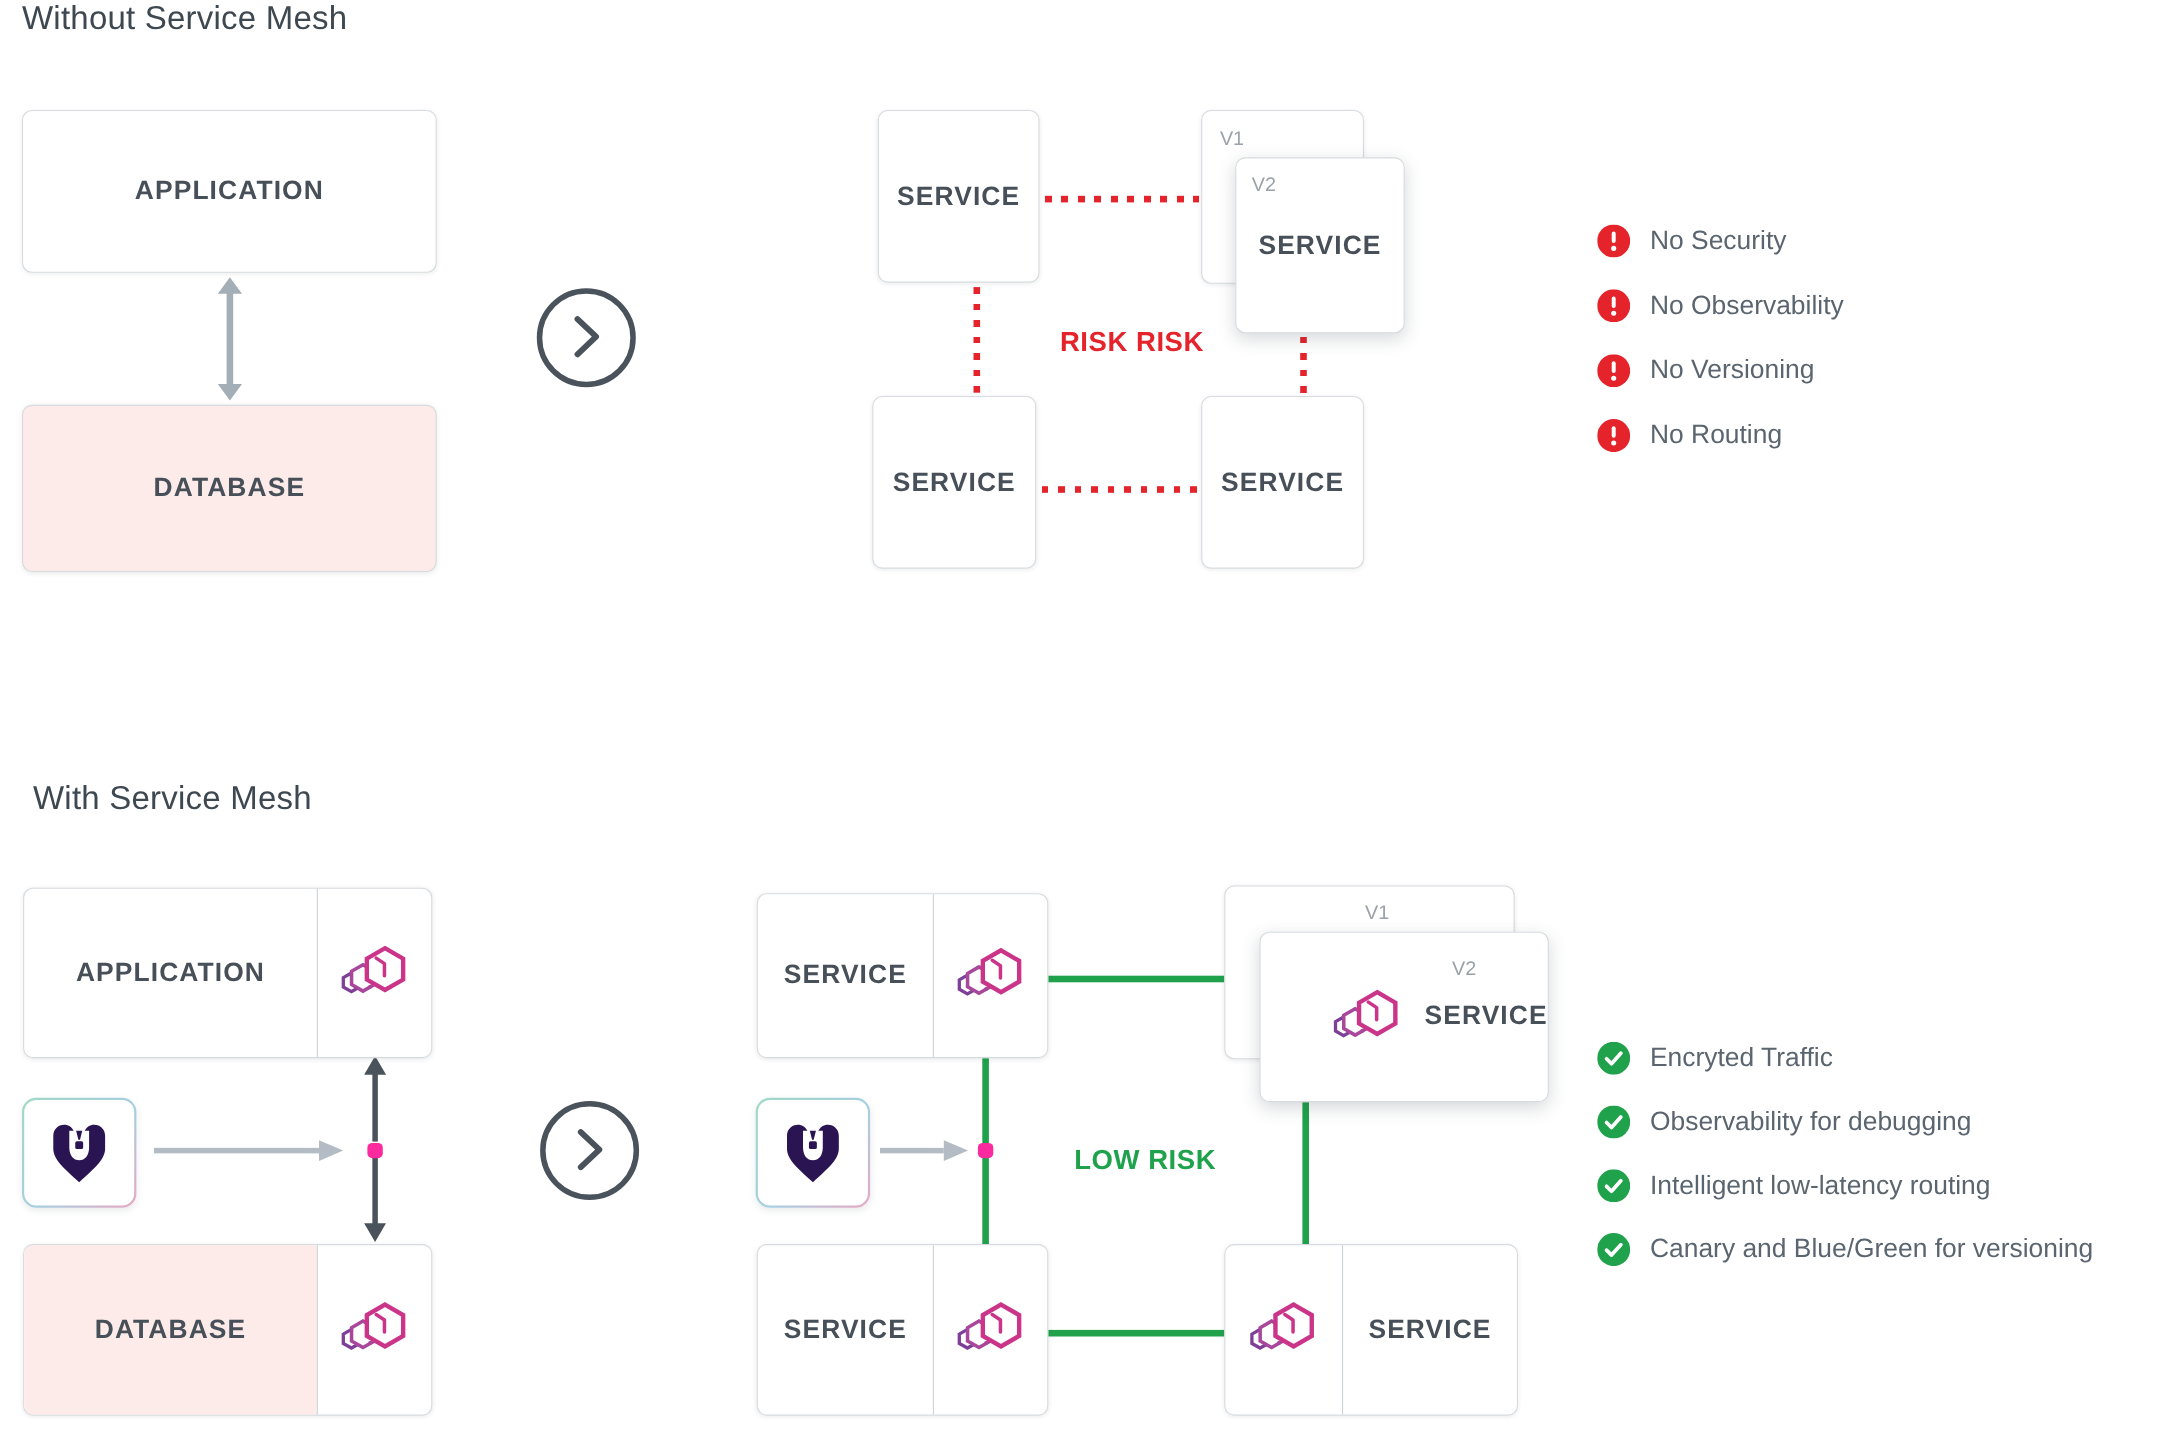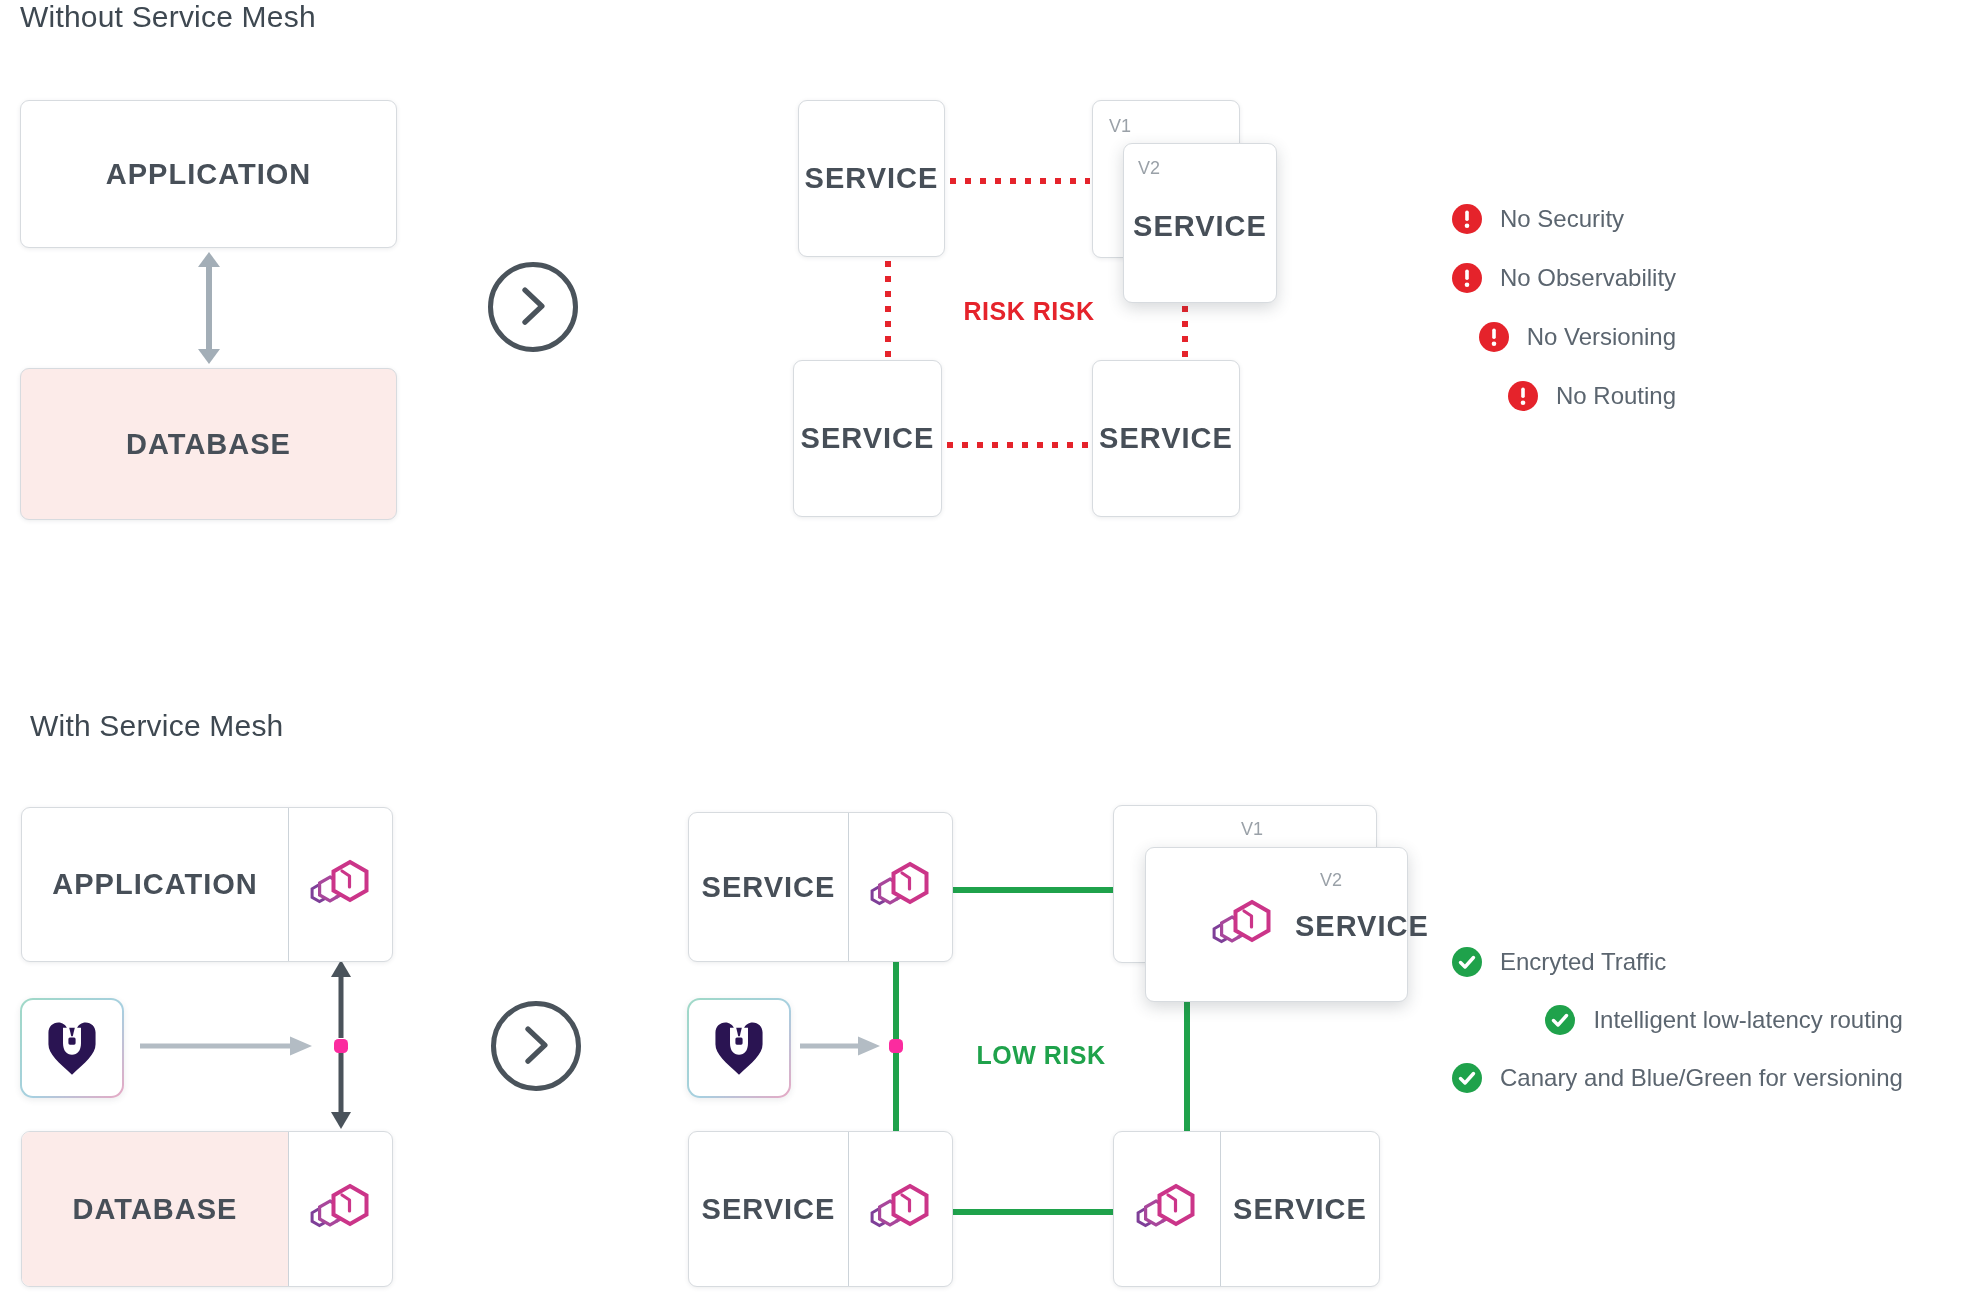--- a/index.html
+++ b/index.html
@@ -26,21 +26,21 @@
   .abs{position:absolute;}
   .title{position:absolute;font-size:30px;font-weight:500;color:var(--text-title);letter-spacing:.2px;}
   .box{
     position:absolute;background:#fff;border:1px solid var(--border);border-radius:9px;
     box-shadow:0 1px 4px rgba(60,70,80,.10);display:flex;box-sizing:border-box;z-index:2;
   }
   .box .part{display:flex;align-items:center;justify-content:center;box-sizing:border-box;}
   .box .part.div-l{border-left:1px solid var(--divider);}
   .elevated{box-shadow:0 5px 16px rgba(50,60,70,.20);z-index:3;padding-left:44px;}
   .pinkfill{background:var(--database-fill);}
-  .lbl{font-weight:bold;font-size:29px;letter-spacing:1px;color:var(--text-dark);}
+  .lbl{font-weight:bold;font-size:24px;letter-spacing:1px;color:var(--text-dark);}
   .ver{position:absolute;color:var(--text-ver);font-size:18px;}
   .circle{
     position:absolute;width:90px;height:90px;border:5px solid var(--dark-gray);
     border-radius:50%;box-sizing:border-box;background:#fff;
   }
   .circle svg{width:100%;height:100%;display:block;}
   .risk{position:absolute;width:200px;text-align:center;font-weight:bold;font-size:25px;letter-spacing:.5px;}
   .risk-high{color:var(--risk-red);}
   .risk-low{color:var(--safe-green);}
   .dot-h{position:absolute;height:6px;z-index:1;
@@ -54,21 +54,21 @@
     position:absolute;border-radius:13px;padding:2px;z-index:2;
     background:linear-gradient(135deg,#9fd9c6 0%,#a7cfe0 55%,#e7a8c4 100%);
     box-shadow:0 2px 6px rgba(60,70,80,.10);
   }
   .bearbox .inner{
     width:100%;height:100%;background:#fff;border-radius:11px;box-sizing:border-box;
     display:flex;align-items:center;justify-content:center;
   }
   .list{position:absolute;z-index:2;}
   .list .row{display:flex;align-items:center;height:30px;}
-  .list .row + .row{margin-top:29px;justify-content:flex-end;}
+  .list .row + .row{margin-top:29px;}
   .list.tight .row + .row{margin-top:28px;}
   .list .ic{width:30px;height:30px;margin-right:18px;flex:0 0 30px;}
   .list .ic svg{width:30px;height:30px;display:block;}
   .list .txt{font-size:24px;color:var(--text-list);white-space:nowrap;}
   .mesh-ic{width:64px;height:56px;}
   .bear-ic{width:62px;height:62px;}
 </style>
 </head>
 <body>
 
@@ -333,20 +333,28 @@
           </svg>
         </span>
       <span class="txt">Encryted Traffic</span>
     </div>
     <div class="row">
       <span class="ic">
           <svg viewBox="0 0 30 30">
             <use href="#check"></use>
           </svg>
         </span>
+      <span class="txt">Observability for debugging</span>
+    </div>
+    <div class="row">
+      <span class="ic">
+          <svg viewBox="0 0 30 30">
+            <use href="#check"></use>
+          </svg>
+        </span>
       <span class="txt">Intelligent low-latency routing</span>
     </div>
     <div class="row">
       <span class="ic">
           <svg viewBox="0 0 30 30">
             <use href="#check"></use>
           </svg>
         </span>
       <span class="txt">Canary and Blue/Green for versioning</span>
     </div>

